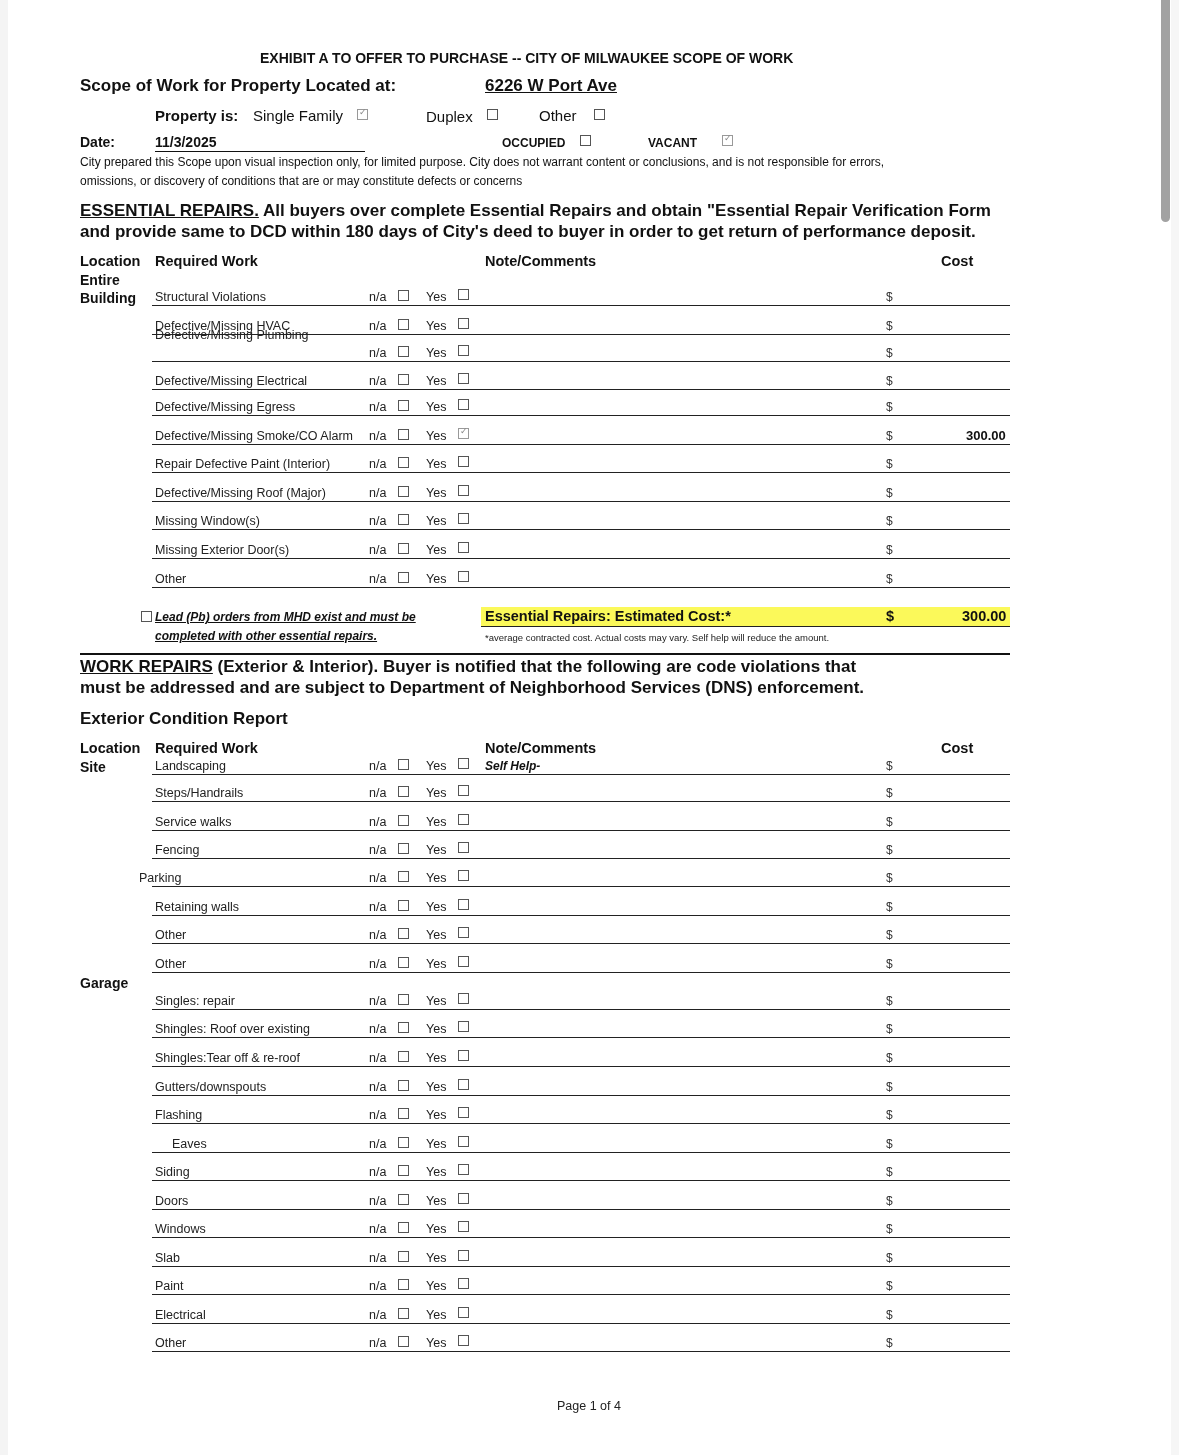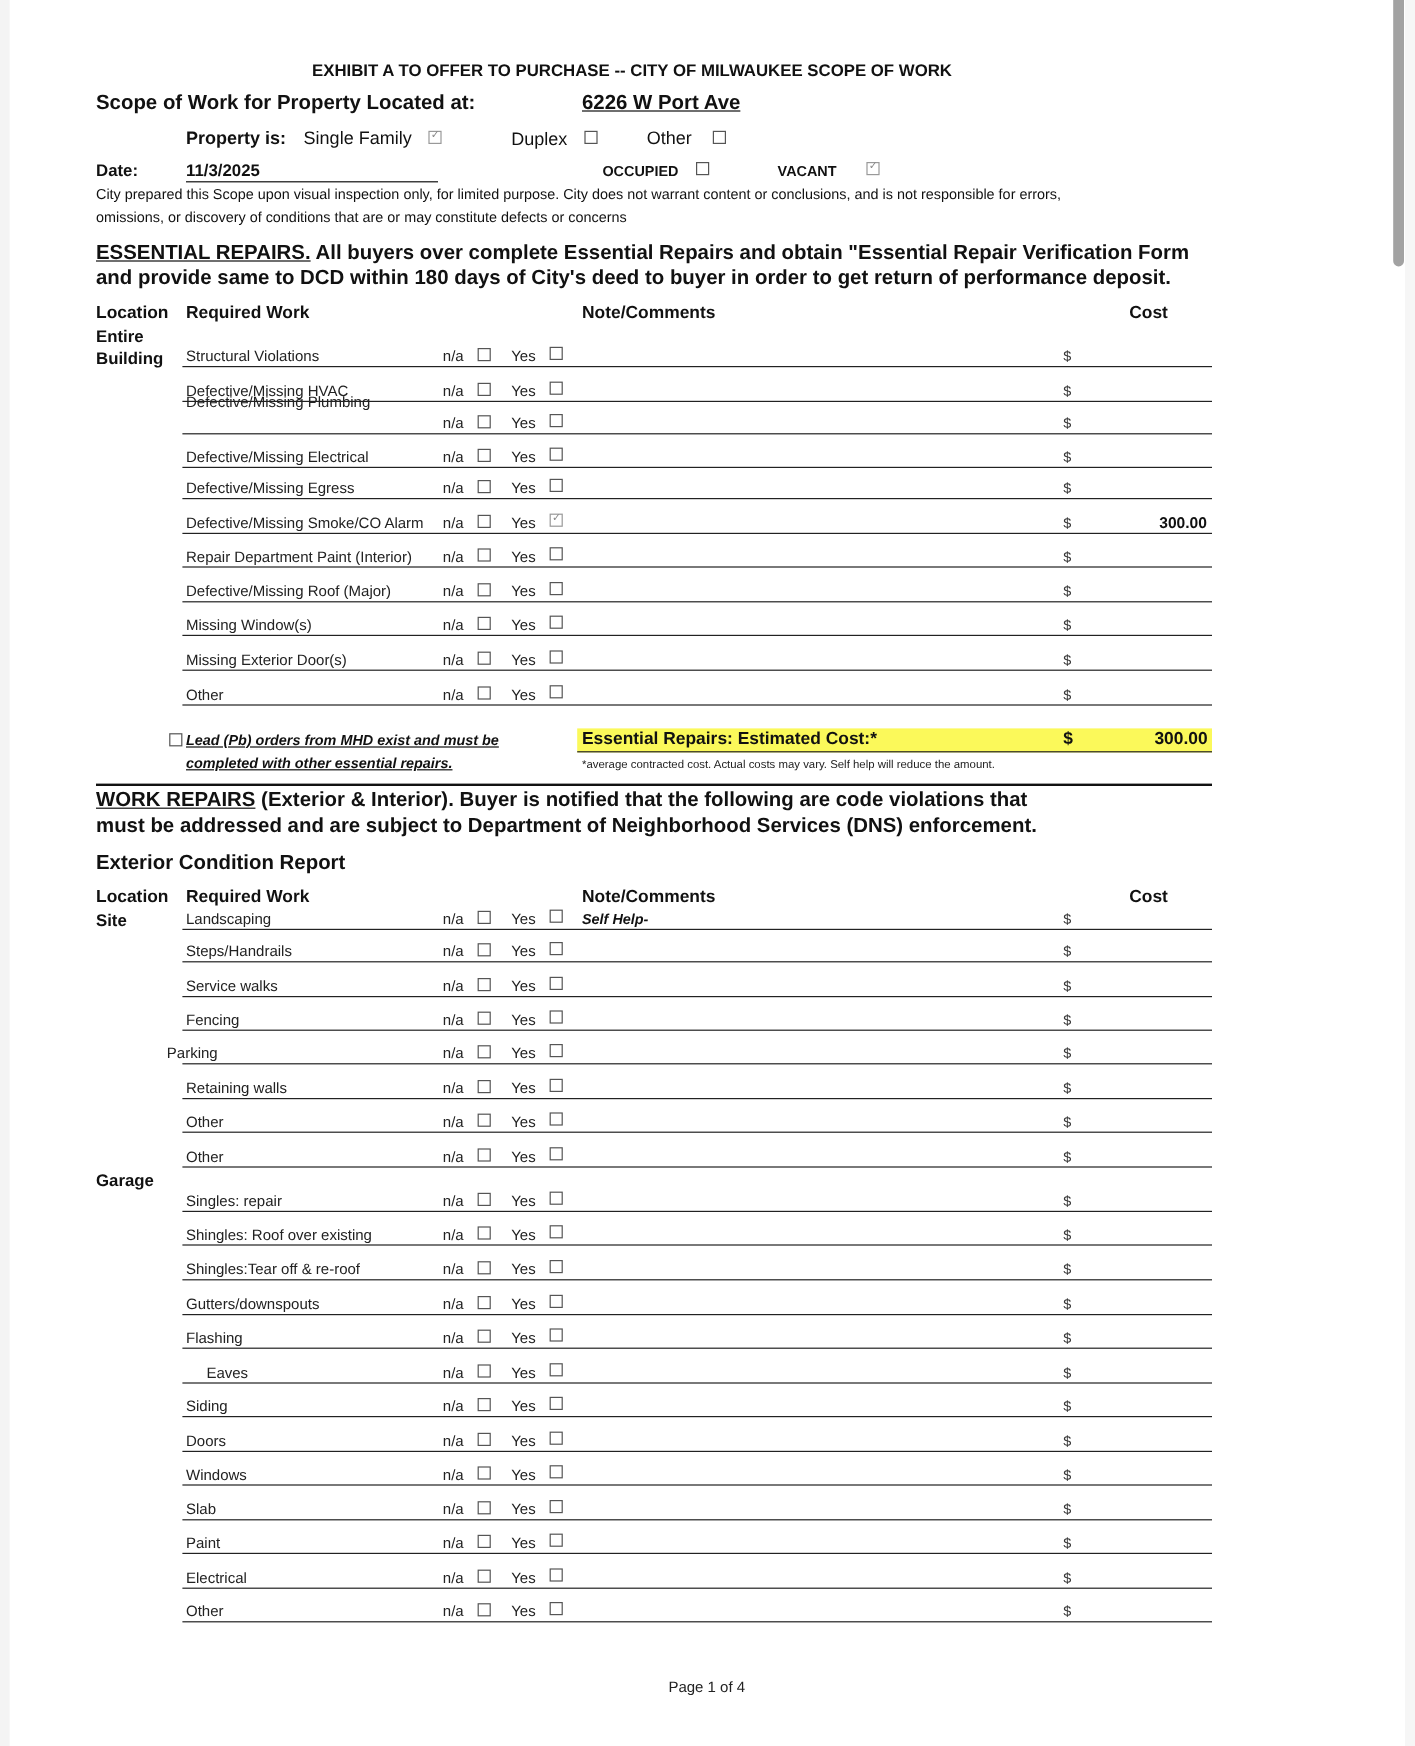--- a/index.html
+++ b/index.html
@@ -157,21 +157,21 @@
       <div class="abs na" style="left:369px;top:429px">n/a</div>
       <div class="cb" style="left:398px;top:429px"></div>
       <div class="abs yes" style="left:426px;top:429px">Yes</div>
       <div class="cb checked light" style="left:458px;top:428px"></div>
       <div class="abs self-help" style="left:485px;top:429px"></div>
       <div class="abs dollar" style="left:886px;top:429px">$</div>
       <div class="abs cost-val" style="left:966px;top:428px">300.00</div>
       <div class="row-line" style="top:444px"></div>
     </div>
     <div>
-      <div class="abs row-text" style="left:155px;top:457px">Repair Department Paint (Interior)</div>
+      <div class="abs row-text" style="left:155px;top:457px">Repair Defective Paint (Interior)</div>
       <div class="abs na" style="left:369px;top:457px">n/a</div>
       <div class="cb" style="left:398px;top:457px"></div>
       <div class="abs yes" style="left:426px;top:457px">Yes</div>
       <div class="cb" style="left:458px;top:456px"></div>
       <div class="abs self-help" style="left:485px;top:457px"></div>
       <div class="abs dollar" style="left:886px;top:457px">$</div>
       <div class="abs cost-val" style="left:966px;top:456px"></div>
       <div class="row-line" style="top:472px"></div>
     </div>
     <div>

